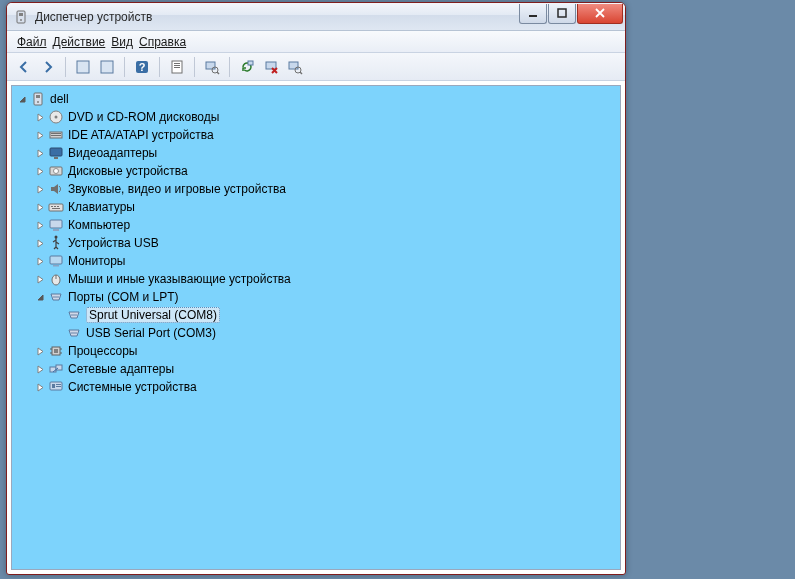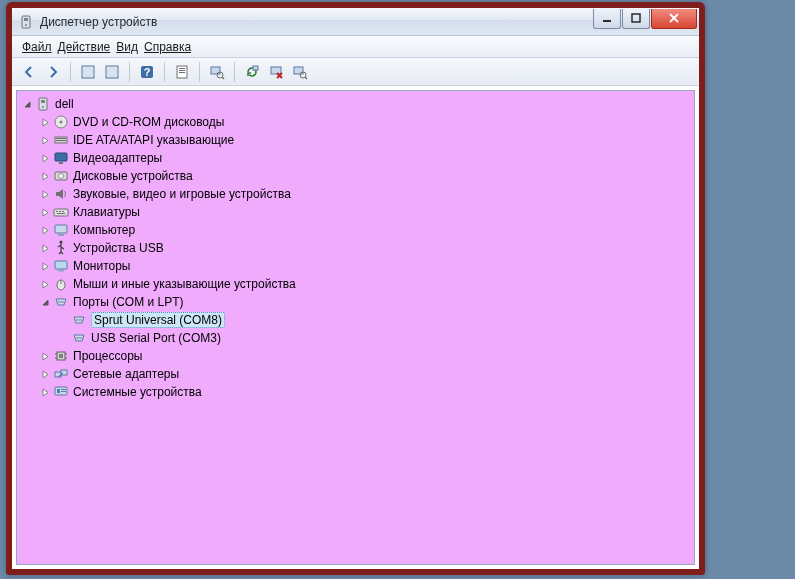--- a/index.html
+++ b/index.html
@@ -8,23 +8,23 @@
     font-family: "Segoe UI", Tahoma, sans-serif;
     font-size: 12px;
     background: #6b8aa8;
     width: 795px;
     height: 579px;
     overflow: hidden;
   }
   .window {
     position: absolute;
     left: 6px; top: 2px;
-    width: 699px; height: 573px;
+    width: 620px; height: 573px;
     background: #fff;
-    border: 6px solid #7f1d1d;
+    border: 1px solid #7f1d1d;
     border-radius: 6px 6px 3px 3px;
     box-shadow: 0 0 6px rgba(0,0,0,.3);
     display: flex;
     flex-direction: column;
   }
   .titlebar {
     height: 28px;
     background: linear-gradient(to bottom,#f3f6fb 0%,#e3eaf4 45%,#d3ddeb 46%,#dfe7f2 100%);
     border-bottom: 1px solid #b6c3d4;
     border-radius: 5px 5px 0 0;
@@ -80,21 +80,21 @@
     width: 22px; height: 22px;
     display:flex; align-items:center; justify-content:center;
     border: 1px solid transparent;
     border-radius:2px;
   }
   .tb-sep { width:1px; height:20px; background:#c0c8d6; margin: 0 4px;}
   .content {
     flex: 1;
     margin: 4px;
     border: 1px solid #9aa8bd;
-    background: #f0abfc;
+    background: #7dd3fc;
     overflow: auto;
     padding: 4px 0;
   }
   .tree { list-style:none; margin:0; padding:0; }
   .tree ul { list-style:none; margin:0; padding:0 0 0 18px; }
   .tree li { white-space: nowrap; }
   .row {
     display:flex; align-items:center;
     height:18px;
     padding-left: 4px;
@@ -364,21 +364,21 @@
                 <span class="expander">
                   <svg width="9" height="9">
                     <path d="M2 1l5 3.5L2 8z" fill="#fff" stroke="#808080"></path>
                   </svg>
                 </span>
                 <span class="node-icon">
                   <svg width="16" height="16">
                     <use href="#i-ide"></use>
                   </svg>
                 </span>
-                <span class="label">IDE ATA/ATAPI указывающие</span>
+                <span class="label">IDE ATA/ATAPI устройства</span>
               </div>
             </li>
             <li>
               <div class="row">
                 <span class="expander">
                   <svg width="9" height="9">
                     <path d="M2 1l5 3.5L2 8z" fill="#fff" stroke="#808080"></path>
                   </svg>
                 </span>
                 <span class="node-icon">

